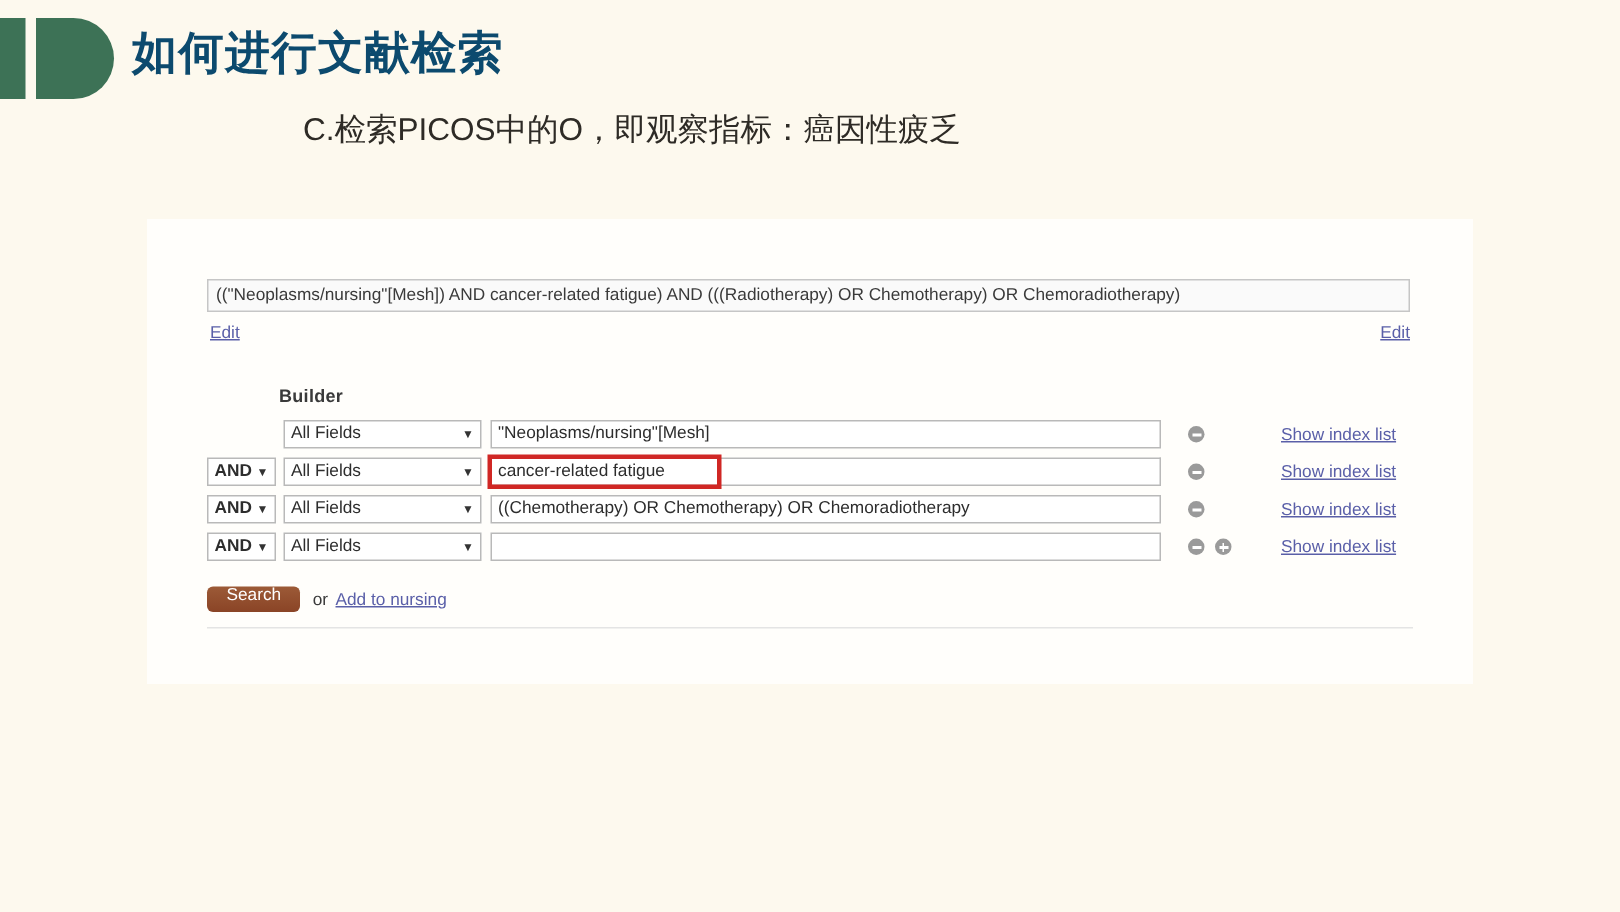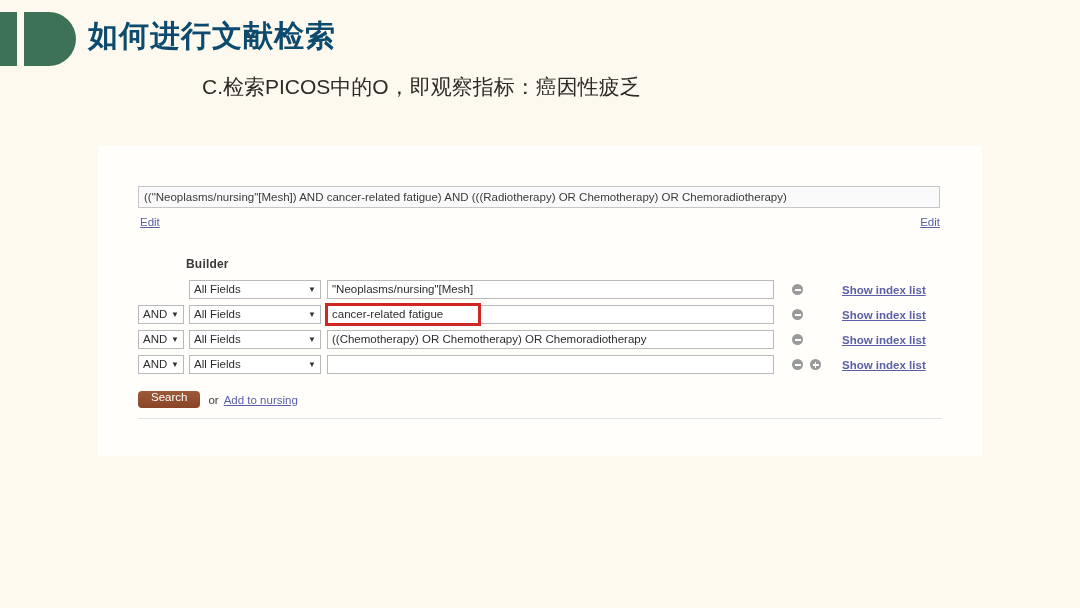--- a/index.html
+++ b/index.html
@@ -135,20 +135,21 @@
   .brow {
     display: flex;
     align-items: center;
     height: 19px;
     margin-bottom: 6px;
   }
   .op-cell {
     width: 46px;
     flex: 0 0 46px;
     margin-right: 5px;
+    font-weight: bold;
   }
   .sel {
     box-sizing: border-box;
     height: 19px;
     border: 1px solid #b9b9b9;
     background: #ffffff;
     font-size: 11.5px;
     color: #2d2d2d;
     line-height: 17px;
     padding: 0 4px;
@@ -227,23 +228,22 @@
     content: "";
     position: absolute;
     left: 4.75px;
     top: 2.5px;
     width: 1.5px;
     height: 6px;
     background: #ffffff;
   }
   .idx-link {
     font-size: 11.5px;
-    margin-left: 8px;
-    white-space: nowrap;
-    font-weight: bold;
+    margin-left: 20px;
+    white-space: nowrap;
   }
 
   
   .search-row {
     margin-top: 17px;
     display: flex;
     align-items: center;
   }
   .search-btn {
     background: linear-gradient(to bottom, #9c5a37, #8a4426);

